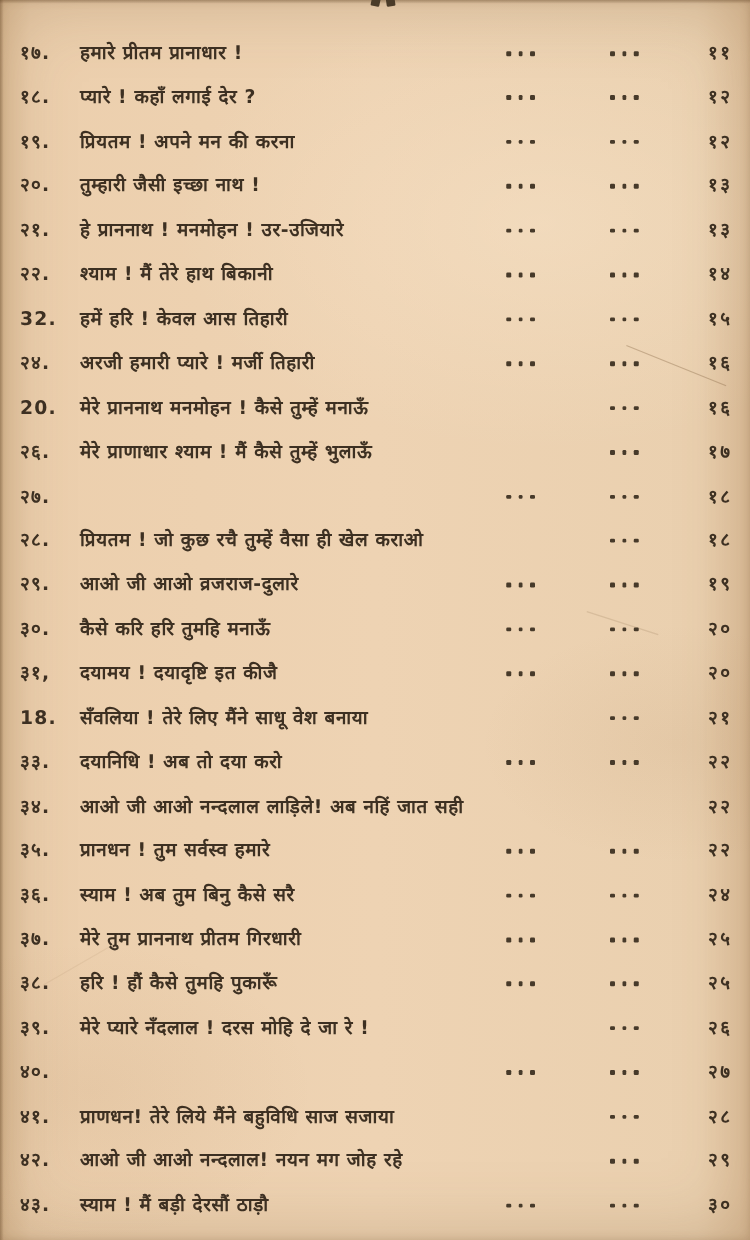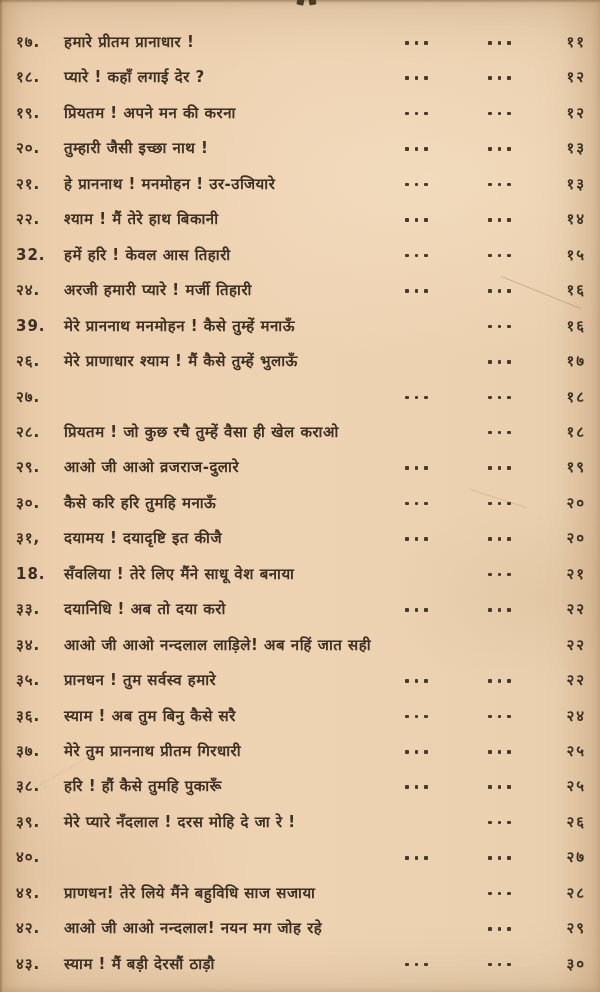--- a/index.html
+++ b/index.html
@@ -167,21 +167,21 @@
           <i></i>
         </span>
     <span class="dots d2">
           <i></i>
           <i></i>
           <i></i>
         </span>
     <span class="pagenum">१६</span>
   </div>
       <div class="row" style="top: 307.6px;">
-    <span class="num">39.</span>
+    <span class="num">20.</span>
     <span class="title">मेरे प्राननाथ मनमोहन !  कैसे तुम्हें मनाऊँ</span>
 
     <span class="dots d2">
           <i></i>
           <i></i>
           <i></i>
         </span>
     <span class="pagenum">१६</span>
   </div>
       <div class="row" style="top: 343.05px;">

